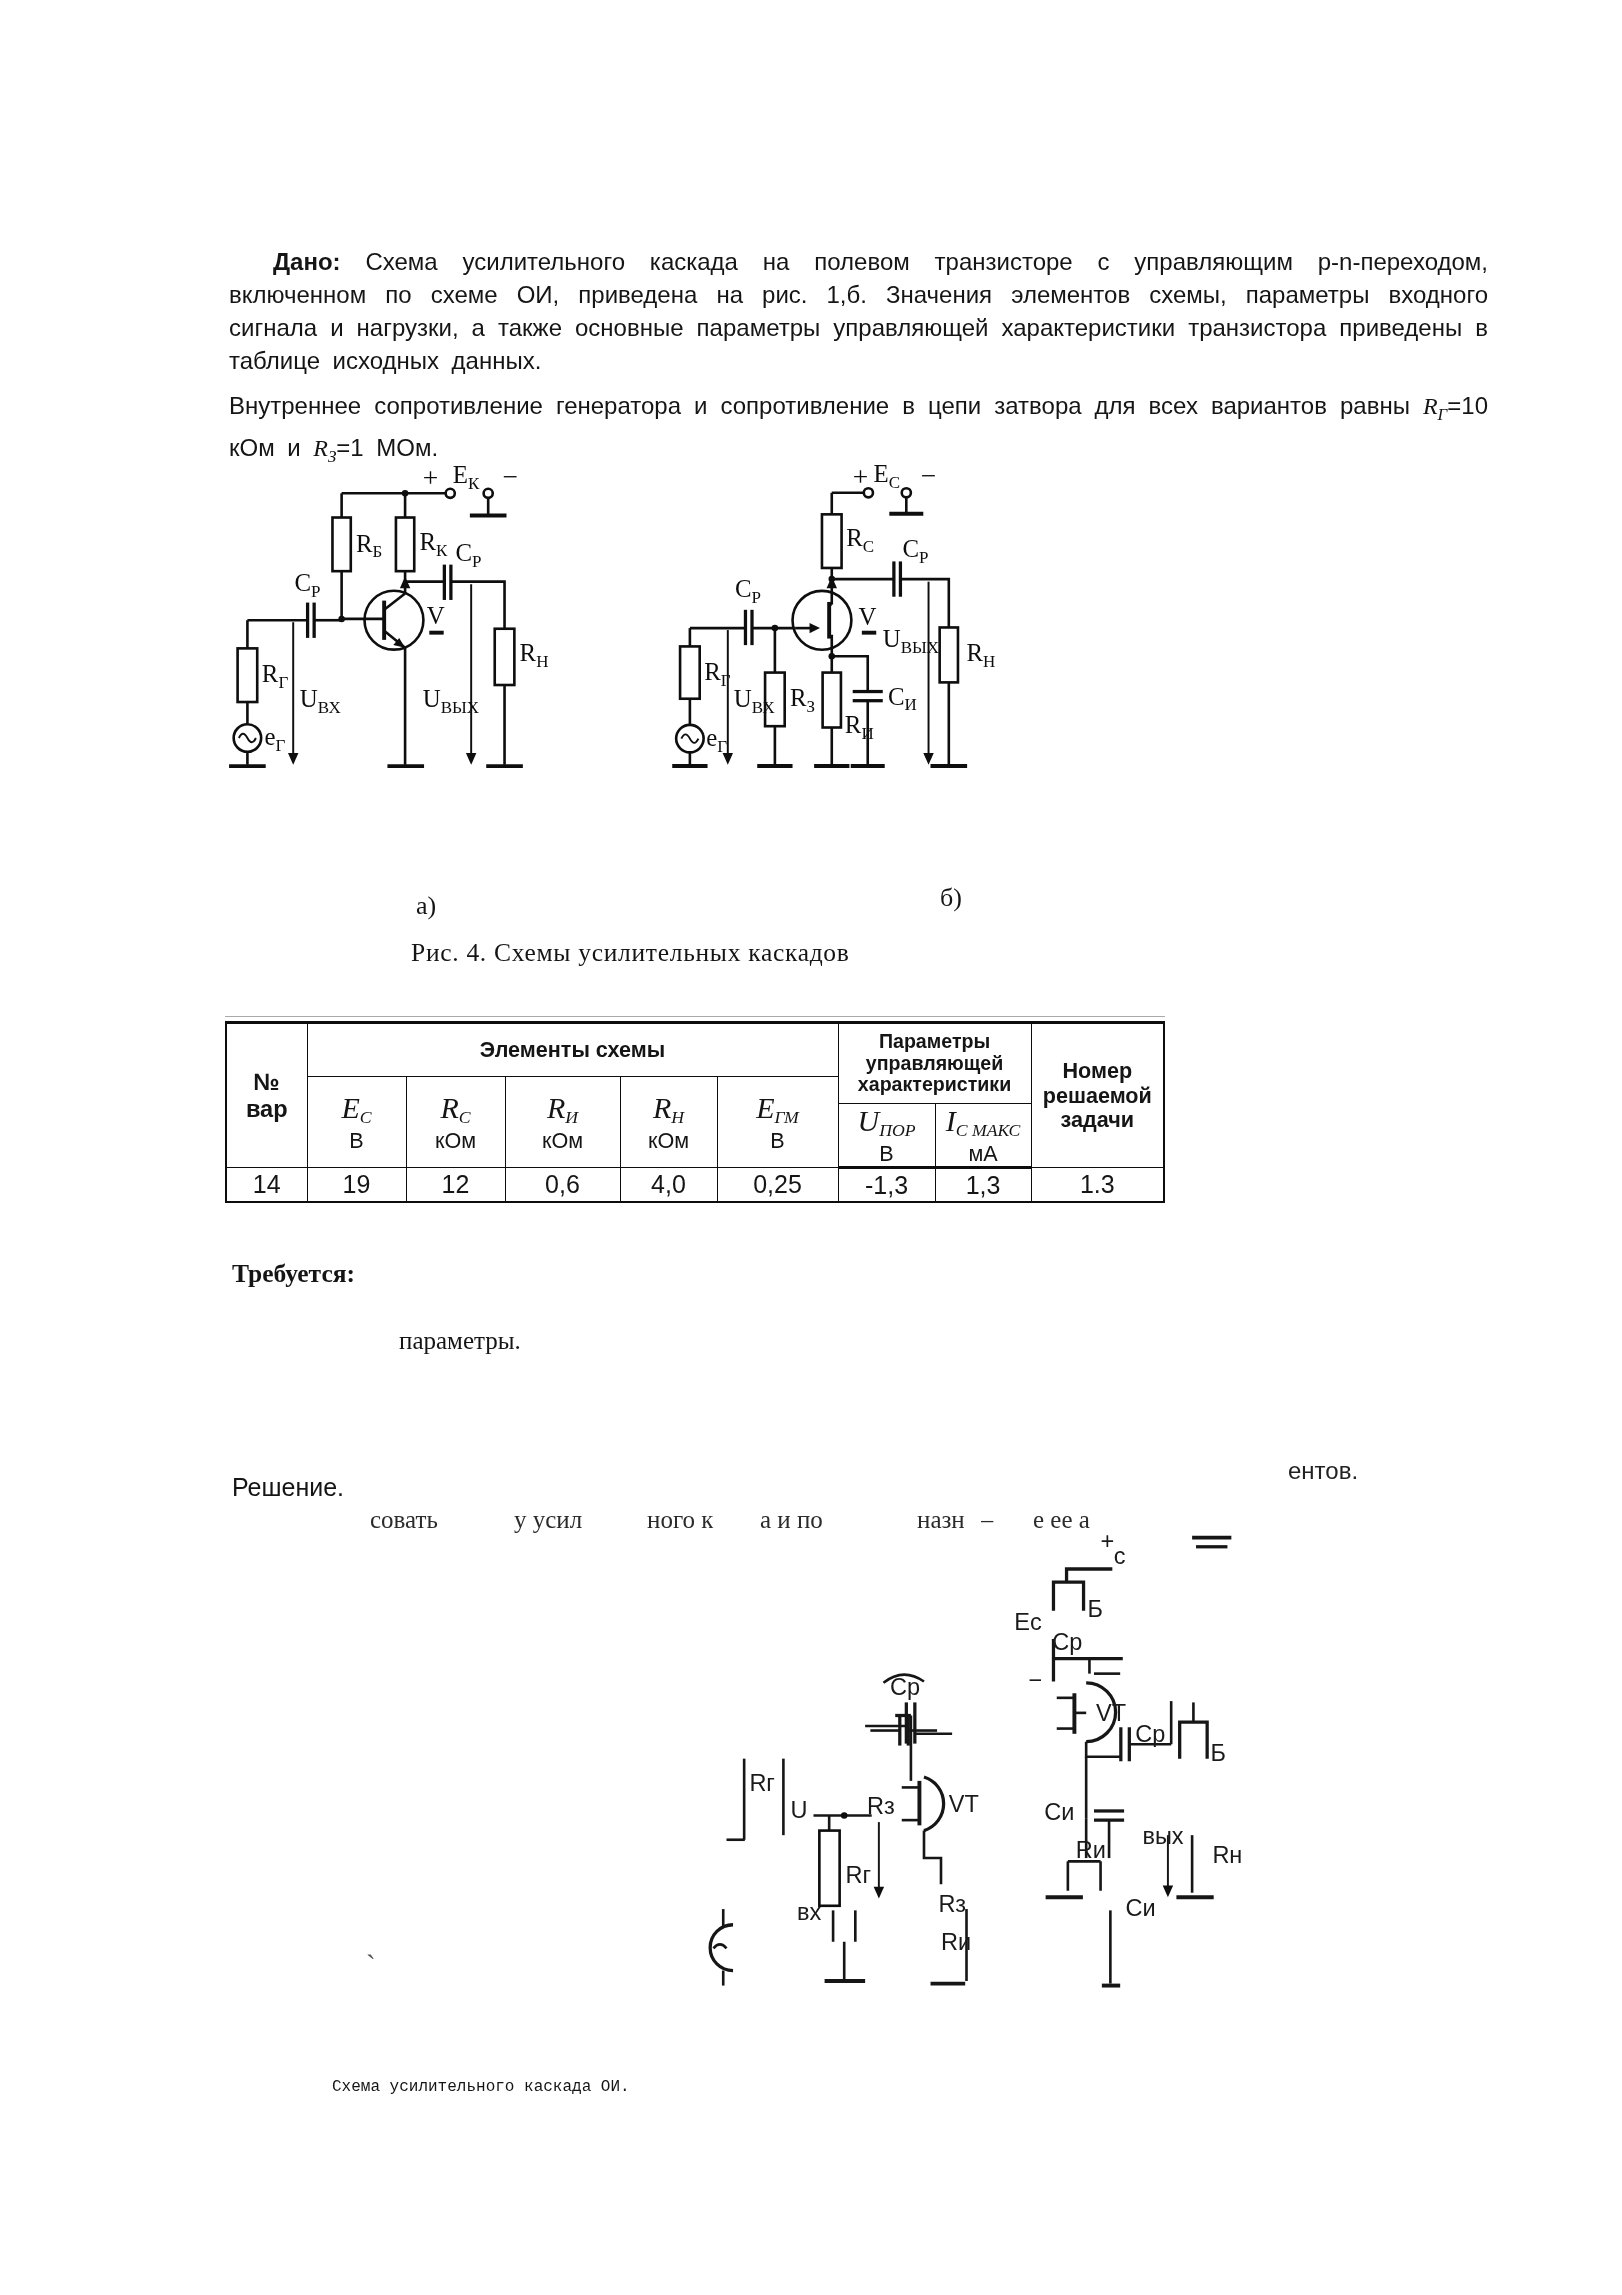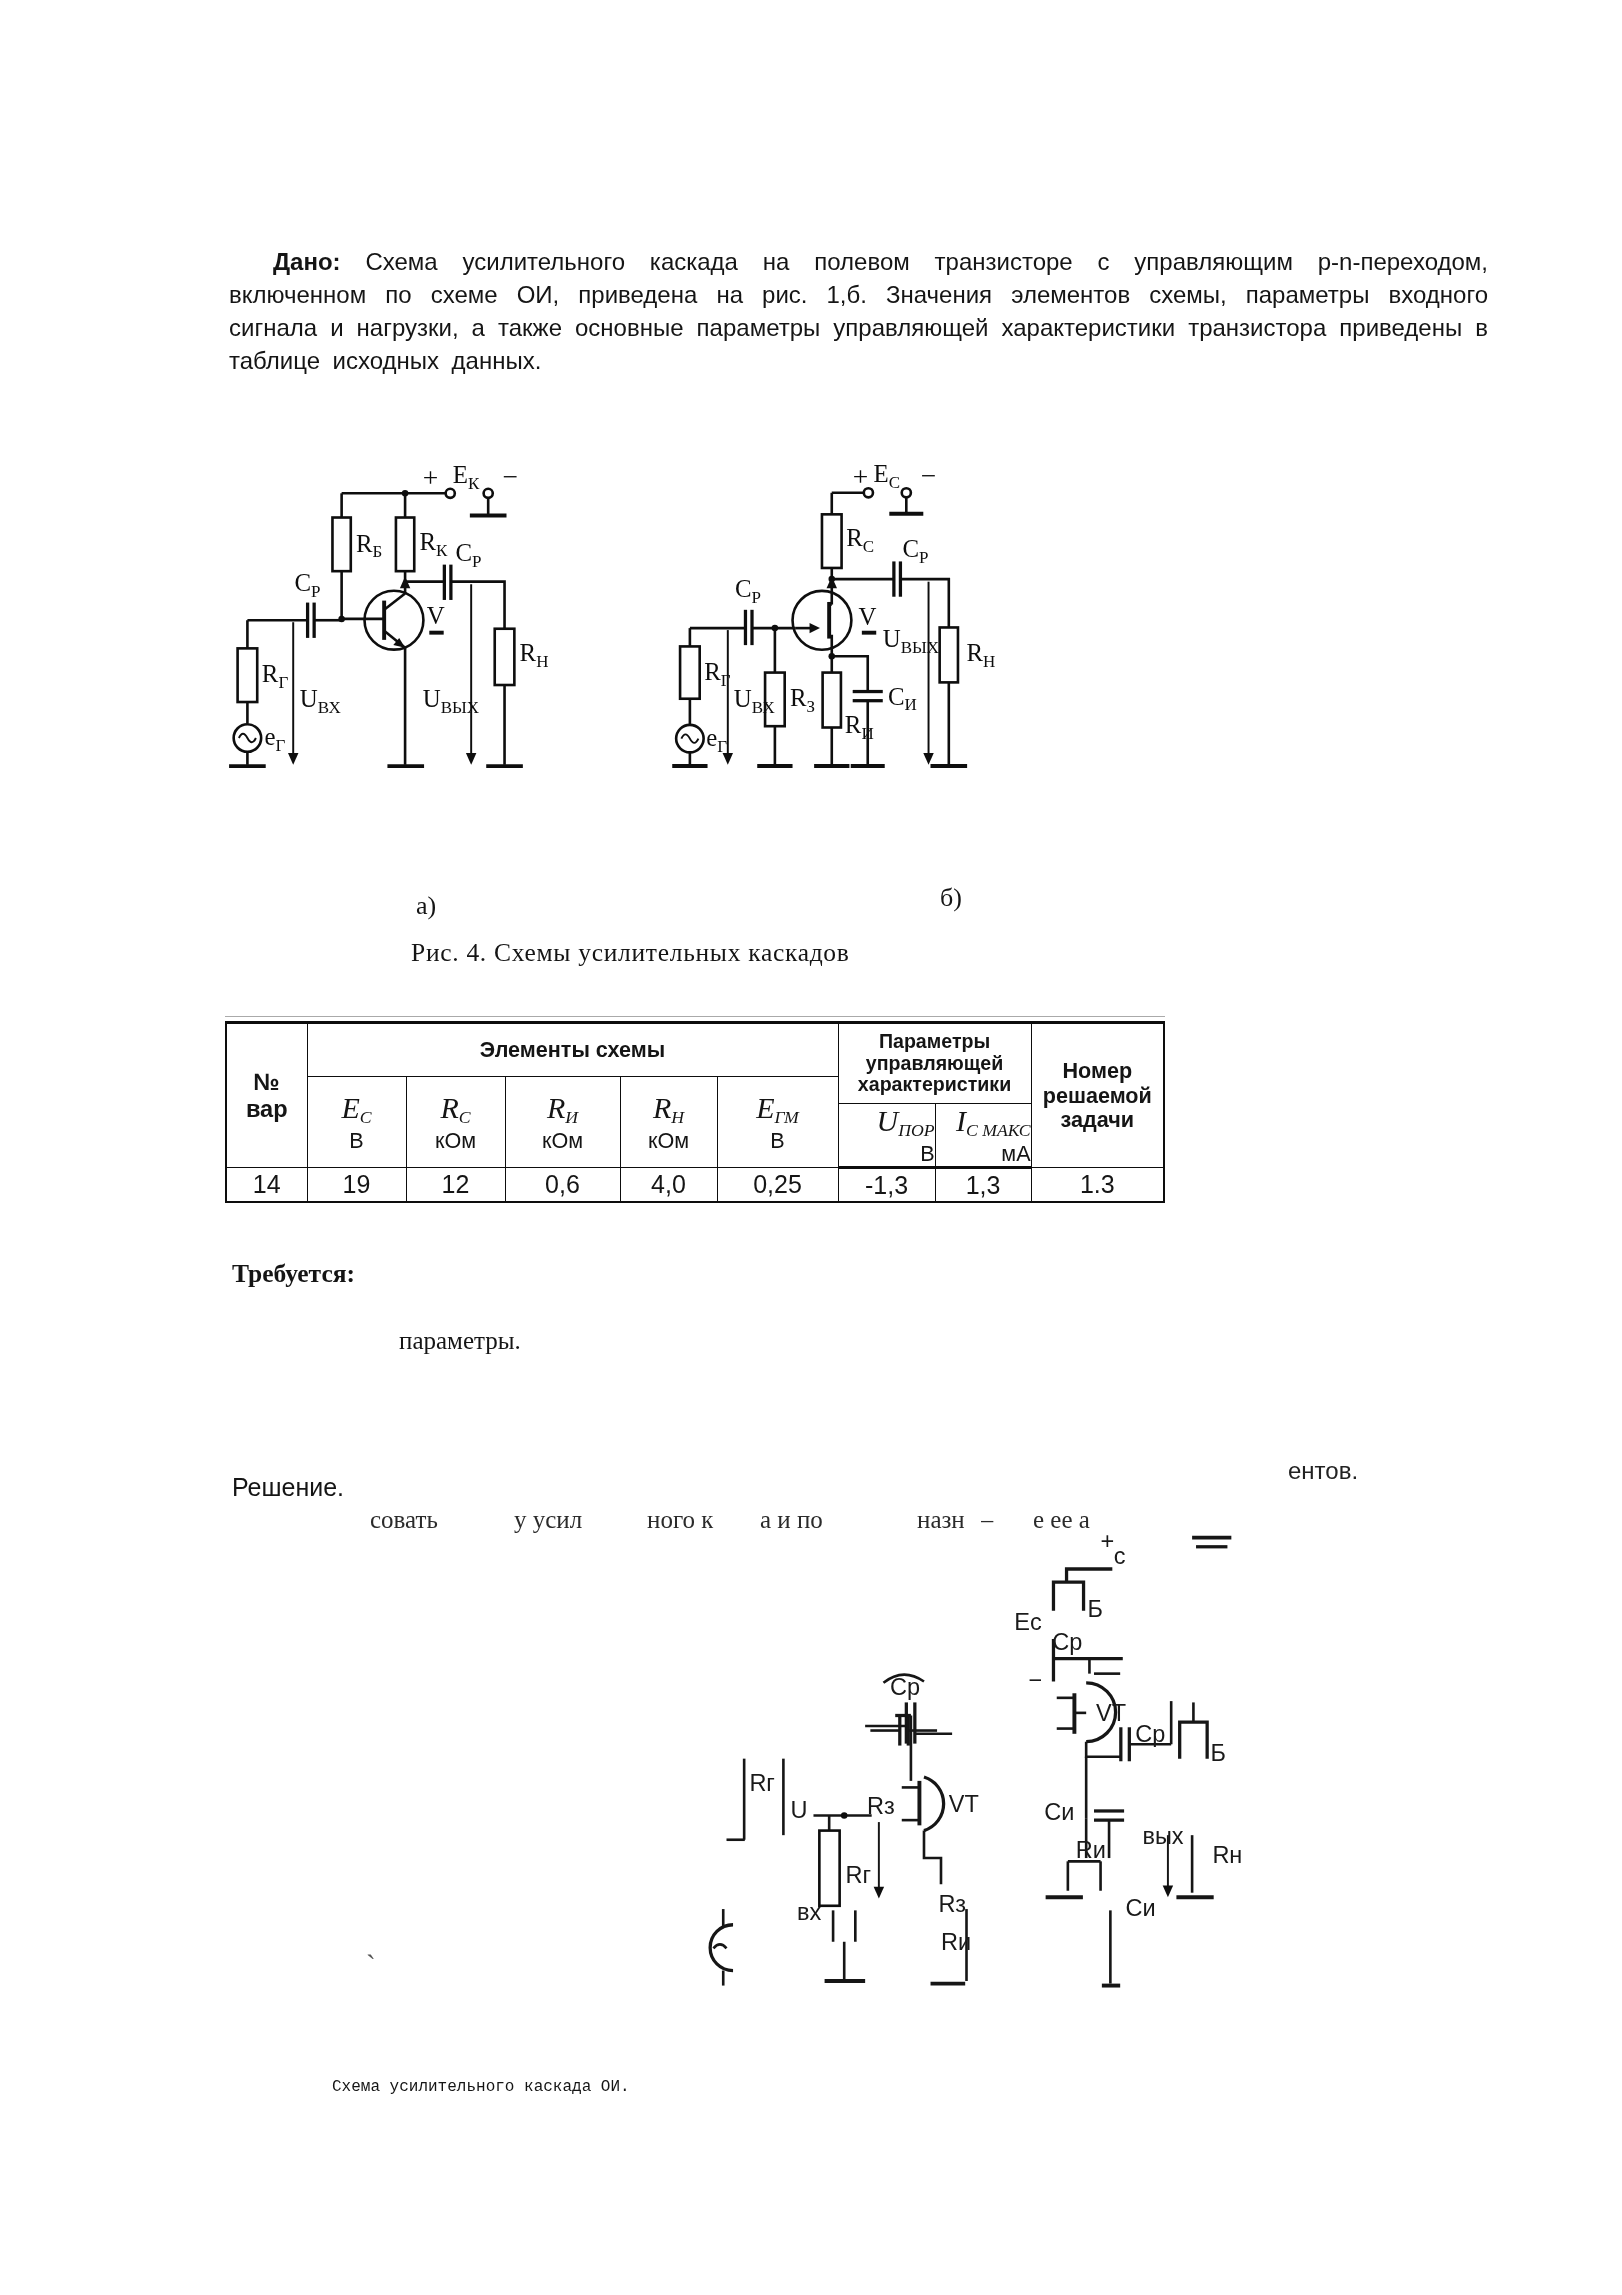--- a/index.html
+++ b/index.html
@@ -21,21 +21,21 @@
   table.data{position:absolute;top:1021px;left:225px;width:940px;border-collapse:collapse;
              table-layout:fixed;background:#fff;}
   table.data td{border:1.3px solid #0d0d0d;text-align:center;vertical-align:middle;padding:0;line-height:1.12;}
   table.data{border:2px solid #0d0d0d;border-top:3.3px solid #0d0d0d;}
   td.hdr{font-weight:bold;font-size:21.6px;white-space:pre-line;}
   td.hdr-big{font-weight:bold;font-size:23.6px;white-space:pre-line;}
   .symcell{font-size:19.6px;}
   .symcell .sym{font-family:"Liberation Serif",serif;font-style:italic;font-size:30px;}
   .symcell sub{font-family:"Liberation Serif",serif;font-style:italic;font-size:17.7px;}
   .symcell .unit{font-family:"Liberation Sans",sans-serif;font-size:21.6px;margin-top:1.3px;}
-  tr.thickline td{border-bottom:3.3px solid #0d0d0d;text-align:right;}
+  tr.thickline td{border-bottom:3.3px solid #0d0d0d;}
   td.val{font-size:25px;}
 
   .req-label{font-family:"Liberation Serif",serif;font-weight:bold;font-size:25.5px;}
   .req-text{font-family:"Liberation Serif",serif;font-size:25px;word-spacing:6.5px;}
   .sol-label{font-size:25px;}
   .cutline{font-family:"Liberation Serif",serif;font-size:25px;color:#2b2b2b;
            clip-path:inset(34% 0 0 0);}
   .fragment{font-size:24px;color:#222;}
   .bottomcap{font-family:Liberation Mono, monospace;font-size:16px;}
   .stray{font-family:"Liberation Serif",serif;font-size:29px;color:#555;}
@@ -55,20 +55,21 @@
   svg.ovl .w,svg.ovl .w5,svg.ovl .w6,svg.ovl .w3{stroke:#161616;}
 </style>
 </head>
 <body>
 
 <div id="page">
 
 
   <div class="abs intro">
     <p class="ind"><b class="dano">Дано:</b><span> Схема  усилительного  каскада  на  полевом  транзисторе с управляющим  p-n-переходом,  включенном  по схеме ОИ,  приведена  на  рис. 1,б. Значения  элементов схемы, параметры  входного  сигнала  и  нагрузки,  а  также  основные  параметры  управляющей характеристики транзистора  приведены  в таблице  исходных  данных.</span></p>
+    <p><span>Внутреннее сопротивление генератора и сопротивление  в цепи  затвора   для   всех  вариантов равны    </span><i class="rvar">R</i><sub>Г</sub><span>=10 кОм</span><span>  и  </span><i class="rvar">R</i><sub>З</sub><span>=1 МОм.</span></p>
   </div>
 
   <svg class="abs" style="left:216px;top:452px;" width="458" height="432" viewBox="0 0 700 660">
     <g>
       <path class="w" d="M192,63 H352"></path>
       <circle class="dot" cx="289" cy="63" r="5"></circle>
       <circle class="comp" cx="358" cy="63" r="7"></circle>
       <circle class="comp" cx="416" cy="63" r="7"></circle>
       <path class="w" d="M416,70 V95"></path>
         <path class="w6" d="M388,97 H444"></path>

